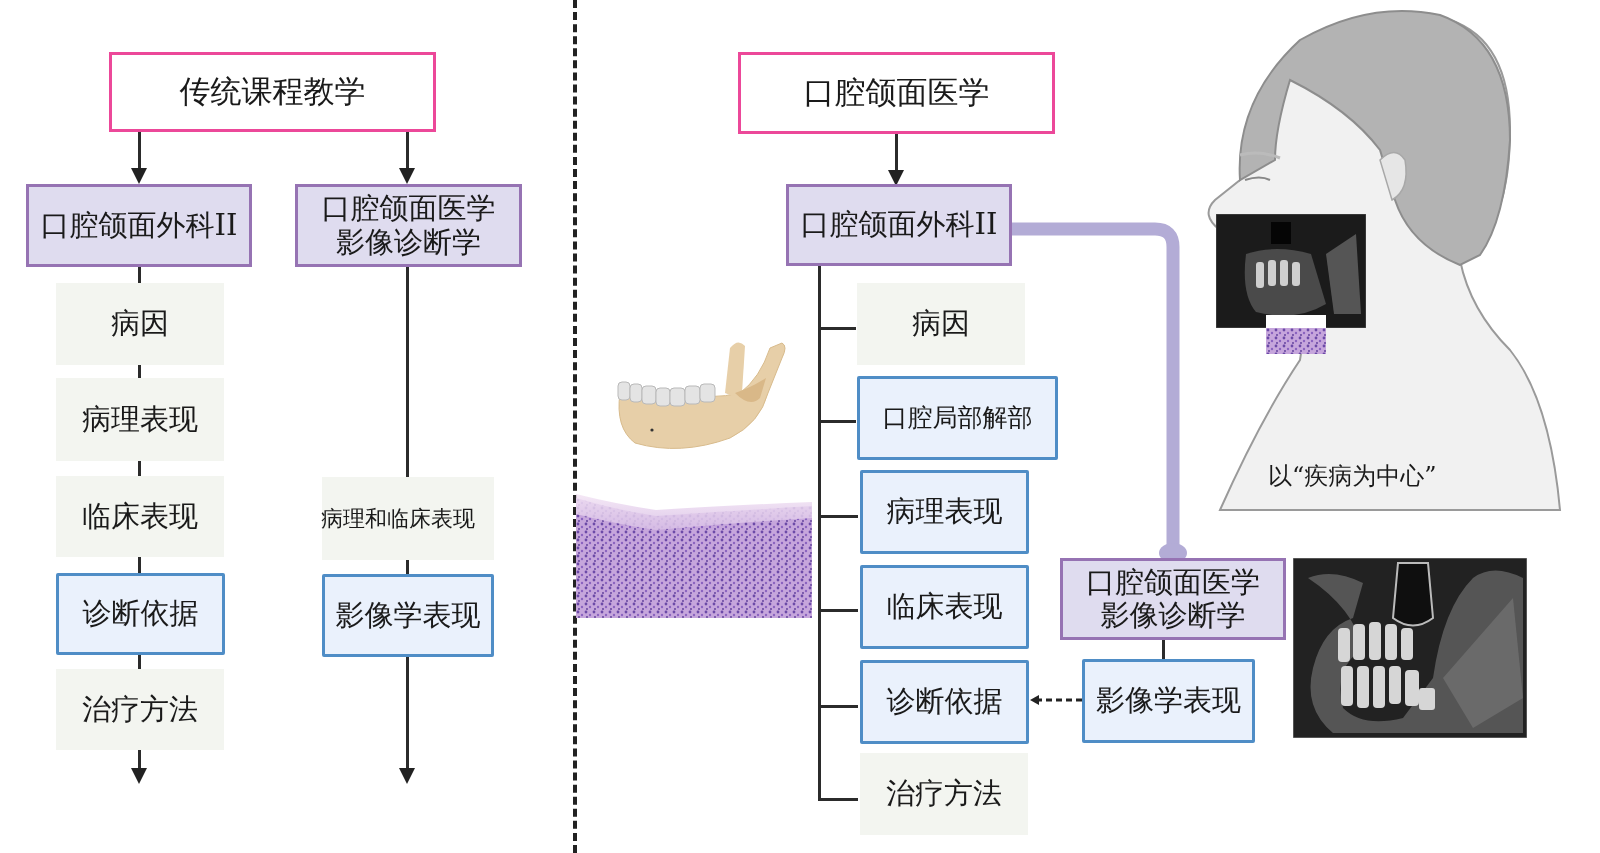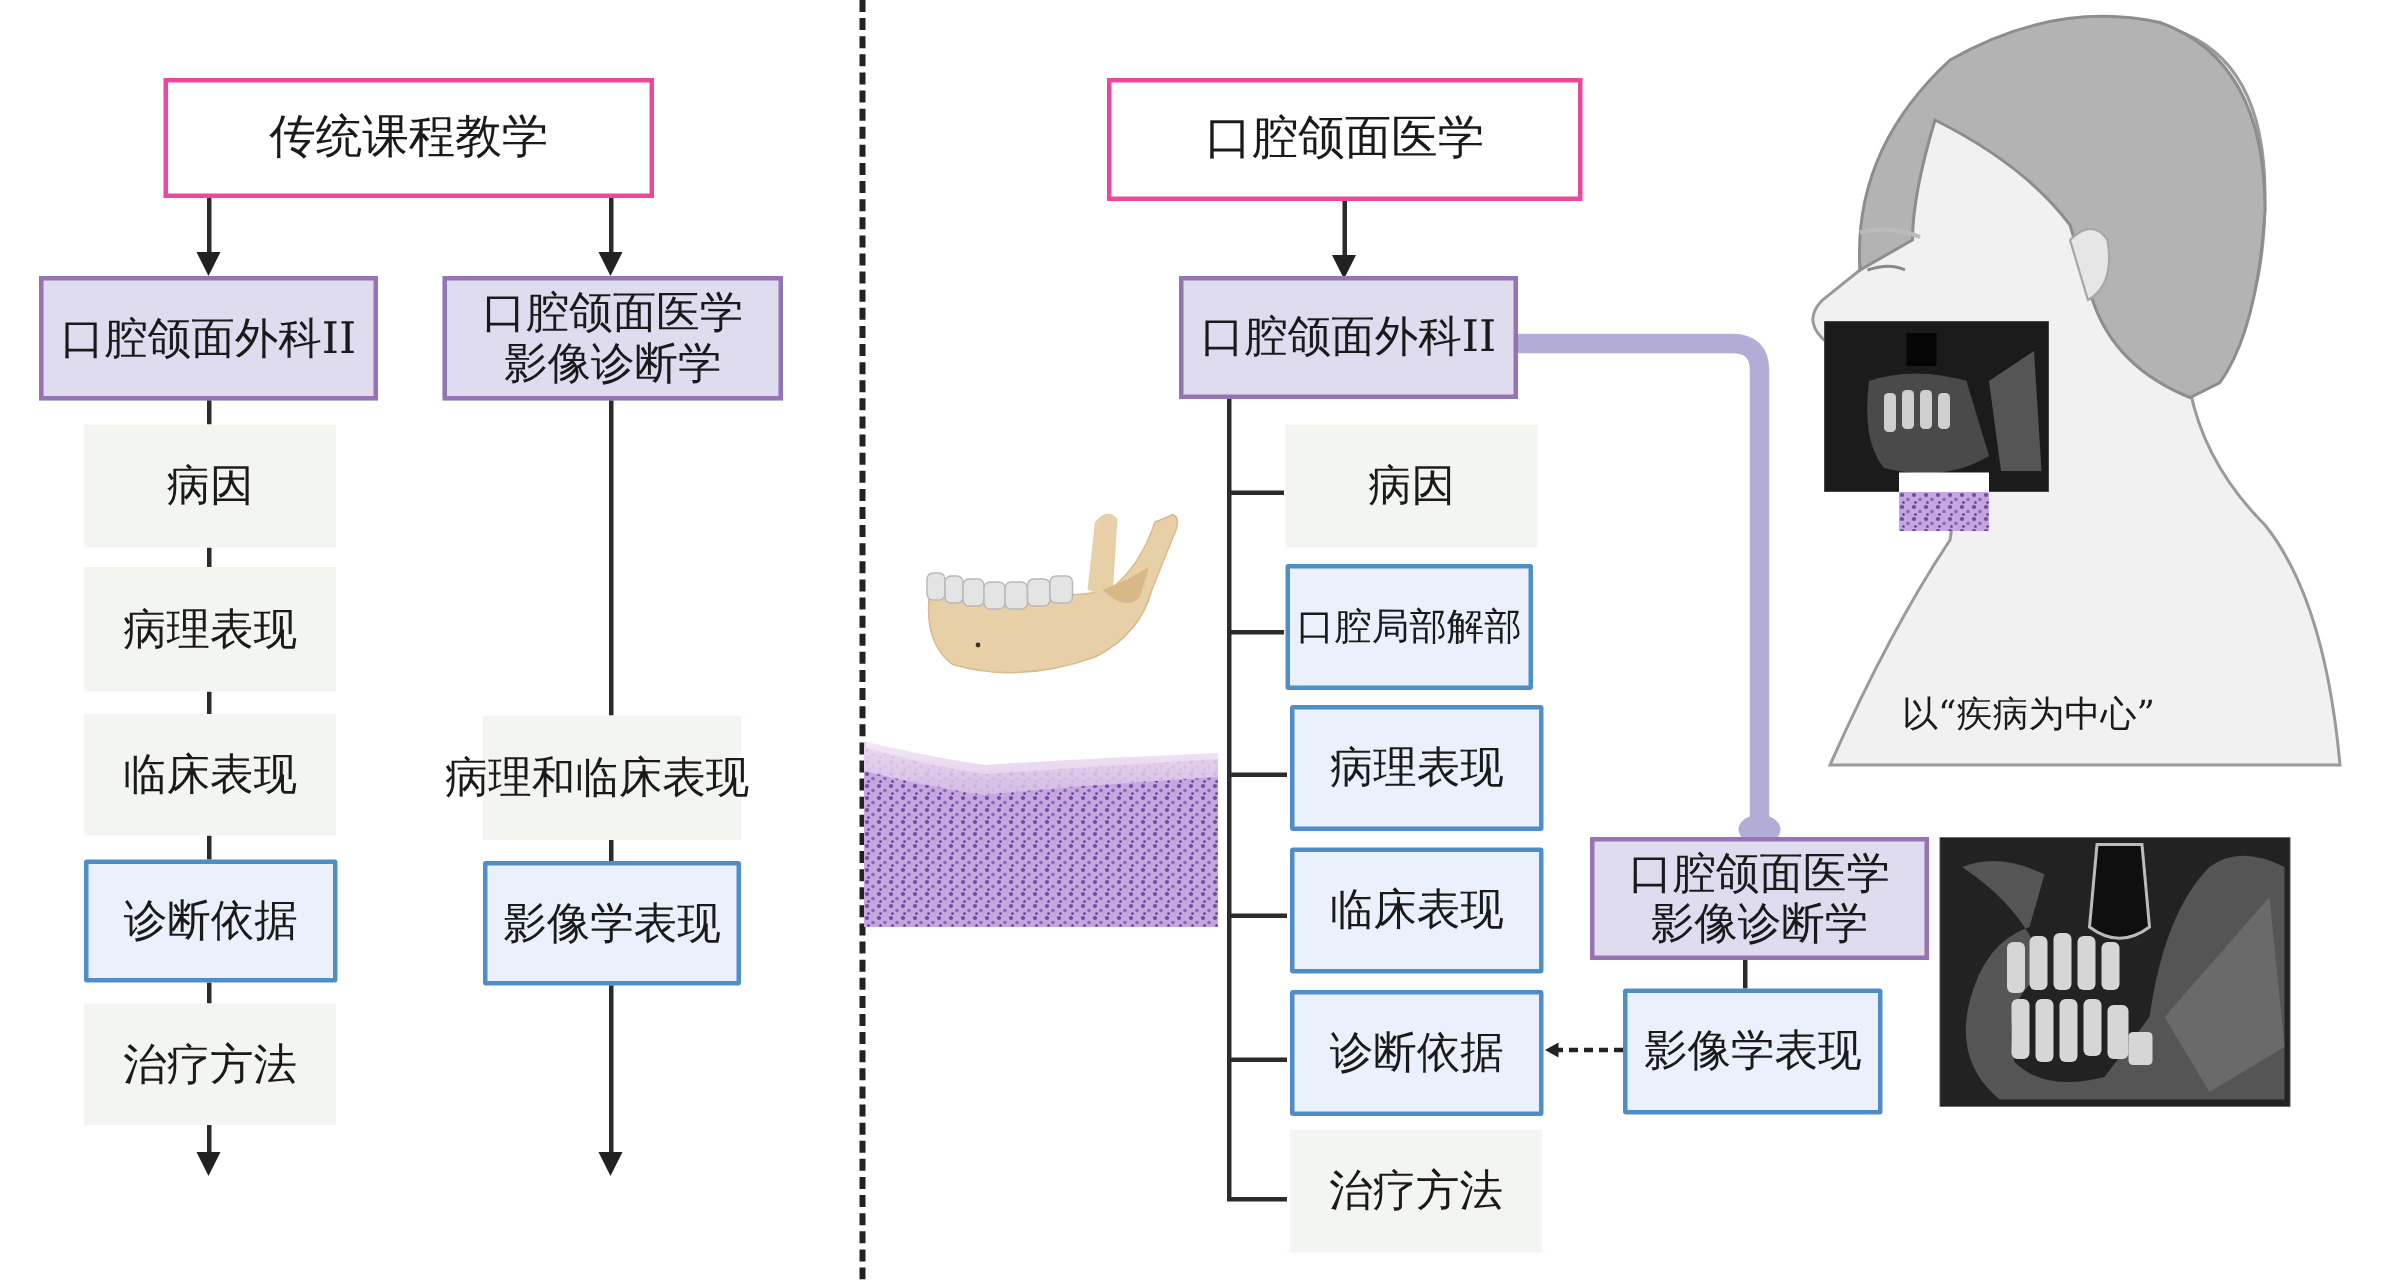--- a/index.html
+++ b/index.html
@@ -5,21 +5,21 @@
   html, body { margin: 0; padding: 0; background: #ffffff; }
   body { width: 1600px; height: 853px; position: relative; overflow: hidden;
          font-family: "DejaVu Serif", "Liberation Serif", serif; color: #1a1a1a; }
   .abs { position: absolute; }
   .box { position: absolute; display: flex; align-items: center; justify-content: center;
          text-align: center; box-sizing: border-box; line-height: 1.15; white-space: nowrap; }
   .title-box { background: #ffffff; border: 3px solid #ec4899; font-size: 31px; }
   .purple-box { background: #dfdcef; border: 3px solid #9673b3; font-size: 29px; }
   .blue-box { background: #eaf1fc; border: 3px solid #4f8dc6; font-size: 29px; border-radius: 2px; }
   .green-box { background: #f3f5f0; font-size: 29px; }
-  .plain-text { font-size: 29px; }
+  .plain-text { font-size: 22px; }
   .vline { position: absolute; width: 3px; background: #2b2b2b; }
   .hline { position: absolute; height: 3px; background: #2b2b2b; }
   .arrowhead { position: absolute; width: 0; height: 0;
                border-left: 8px solid transparent; border-right: 8px solid transparent;
                border-top: 16px solid #222; }
   .divider { position: absolute; left: 573px; top: 0; width: 0; height: 853px;
              border-left: 4px dashed #222; }
   svg { position: absolute; }
 </style>
 </head>
@@ -99,21 +99,21 @@
 <div class="hline" style="left:818px;top:327px;width:38px;"></div>
 <div class="hline" style="left:818px;top:420px;width:38px;"></div>
 <div class="hline" style="left:818px;top:515px;width:40px;"></div>
 <div class="hline" style="left:818px;top:609px;width:40px;"></div>
 <div class="hline" style="left:818px;top:705px;width:40px;"></div>
 <div class="hline" style="left:818px;top:798px;width:40px;"></div>
 
 <div class="box green-box" style="left:857px;top:283px;width:168px;height:82px;">
   <span>病因</span>
 </div>
-<div class="box blue-box" style="left:857px;top:376px;width:165px;height:84px;font-size:25px;">
+<div class="box blue-box" style="left:857px;top:376px;width:201px;height:84px;font-size:25px;">
   <span>口腔局部解部</span>
 </div>
 <div class="box blue-box" style="left:860px;top:470px;width:169px;height:84px;">
   <span>病理表现</span>
 </div>
 <div class="box blue-box" style="left:860px;top:565px;width:169px;height:84px;">
   <span>临床表现</span>
 </div>
 <div class="box blue-box" style="left:860px;top:660px;width:169px;height:84px;">
   <span>诊断依据</span>

